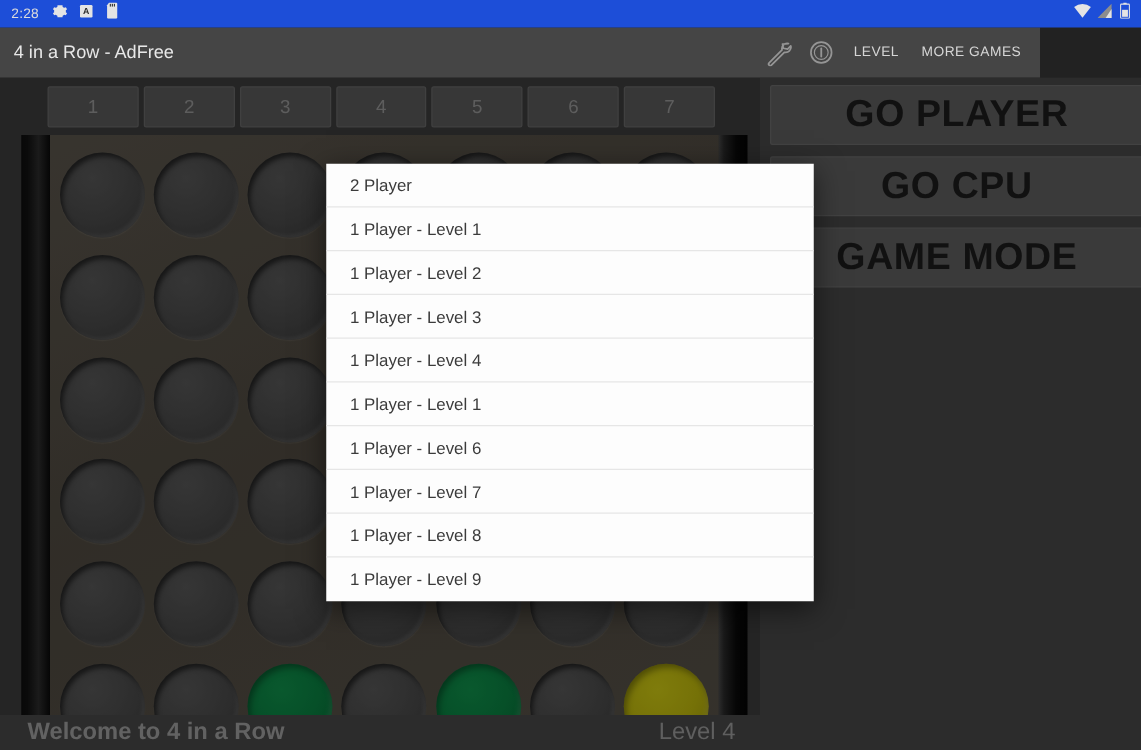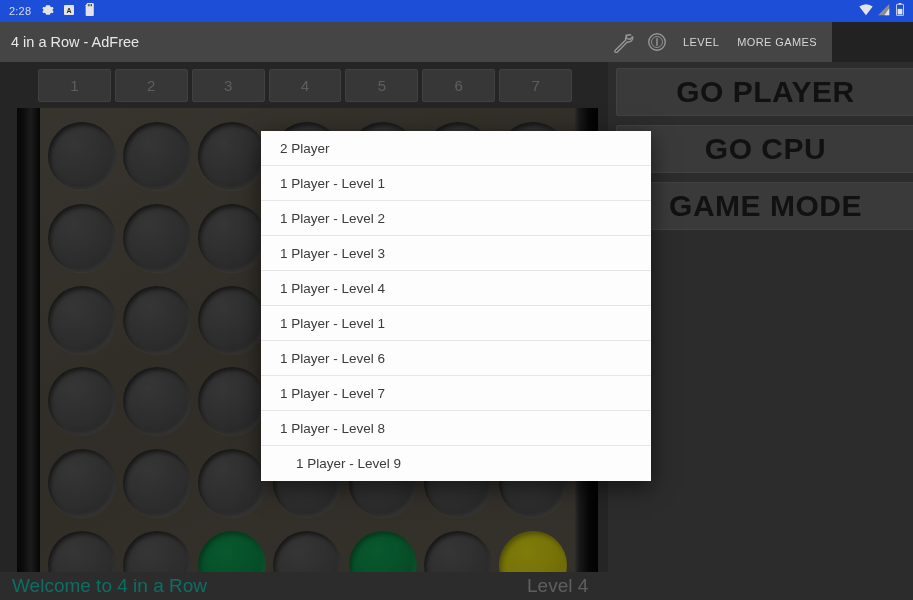--- a/index.html
+++ b/index.html
@@ -216,24 +216,25 @@
   #bottom-bar {
     position: absolute;
     left: 0; top: 572px;
     width: 913px; height: 28px;
     background: #4a4a4a;
     z-index: 16;
     display: flex;
     align-items: center;
   }
   #bottom-bar .msg {
-    color: #14b8a6;
+    color: #a3a3a3;
     font-size: 19px;
-    margin-left: 12px;
+    margin-left: 22px;
     white-space: nowrap;
+    font-weight: bold;
   }
   #bottom-bar .lvl {
     position: absolute;
     left: 527px;
     color: #9e9e9e;
     font-size: 19px;
     white-space: nowrap;
   }
 
   
@@ -258,21 +259,21 @@
   .dlg-item {
     height: 35px;
     line-height: 35px;
     padding-left: 19px;
     font-size: 13.5px;
     color: #3b3b3b;
     border-bottom: 1px solid #e6e6e6;
     box-sizing: border-box;
     white-space: nowrap;
   }
-  .dlg-item:last-child { border-bottom: none; margin-left: 16px; }
+  .dlg-item:last-child { border-bottom: none; }
 </style>
 </head>
 <body>
 
 <div id="screen">
 
   <div id="game-area">
 
     <div id="col-buttons">
         <div class="col-btn">1</div>

